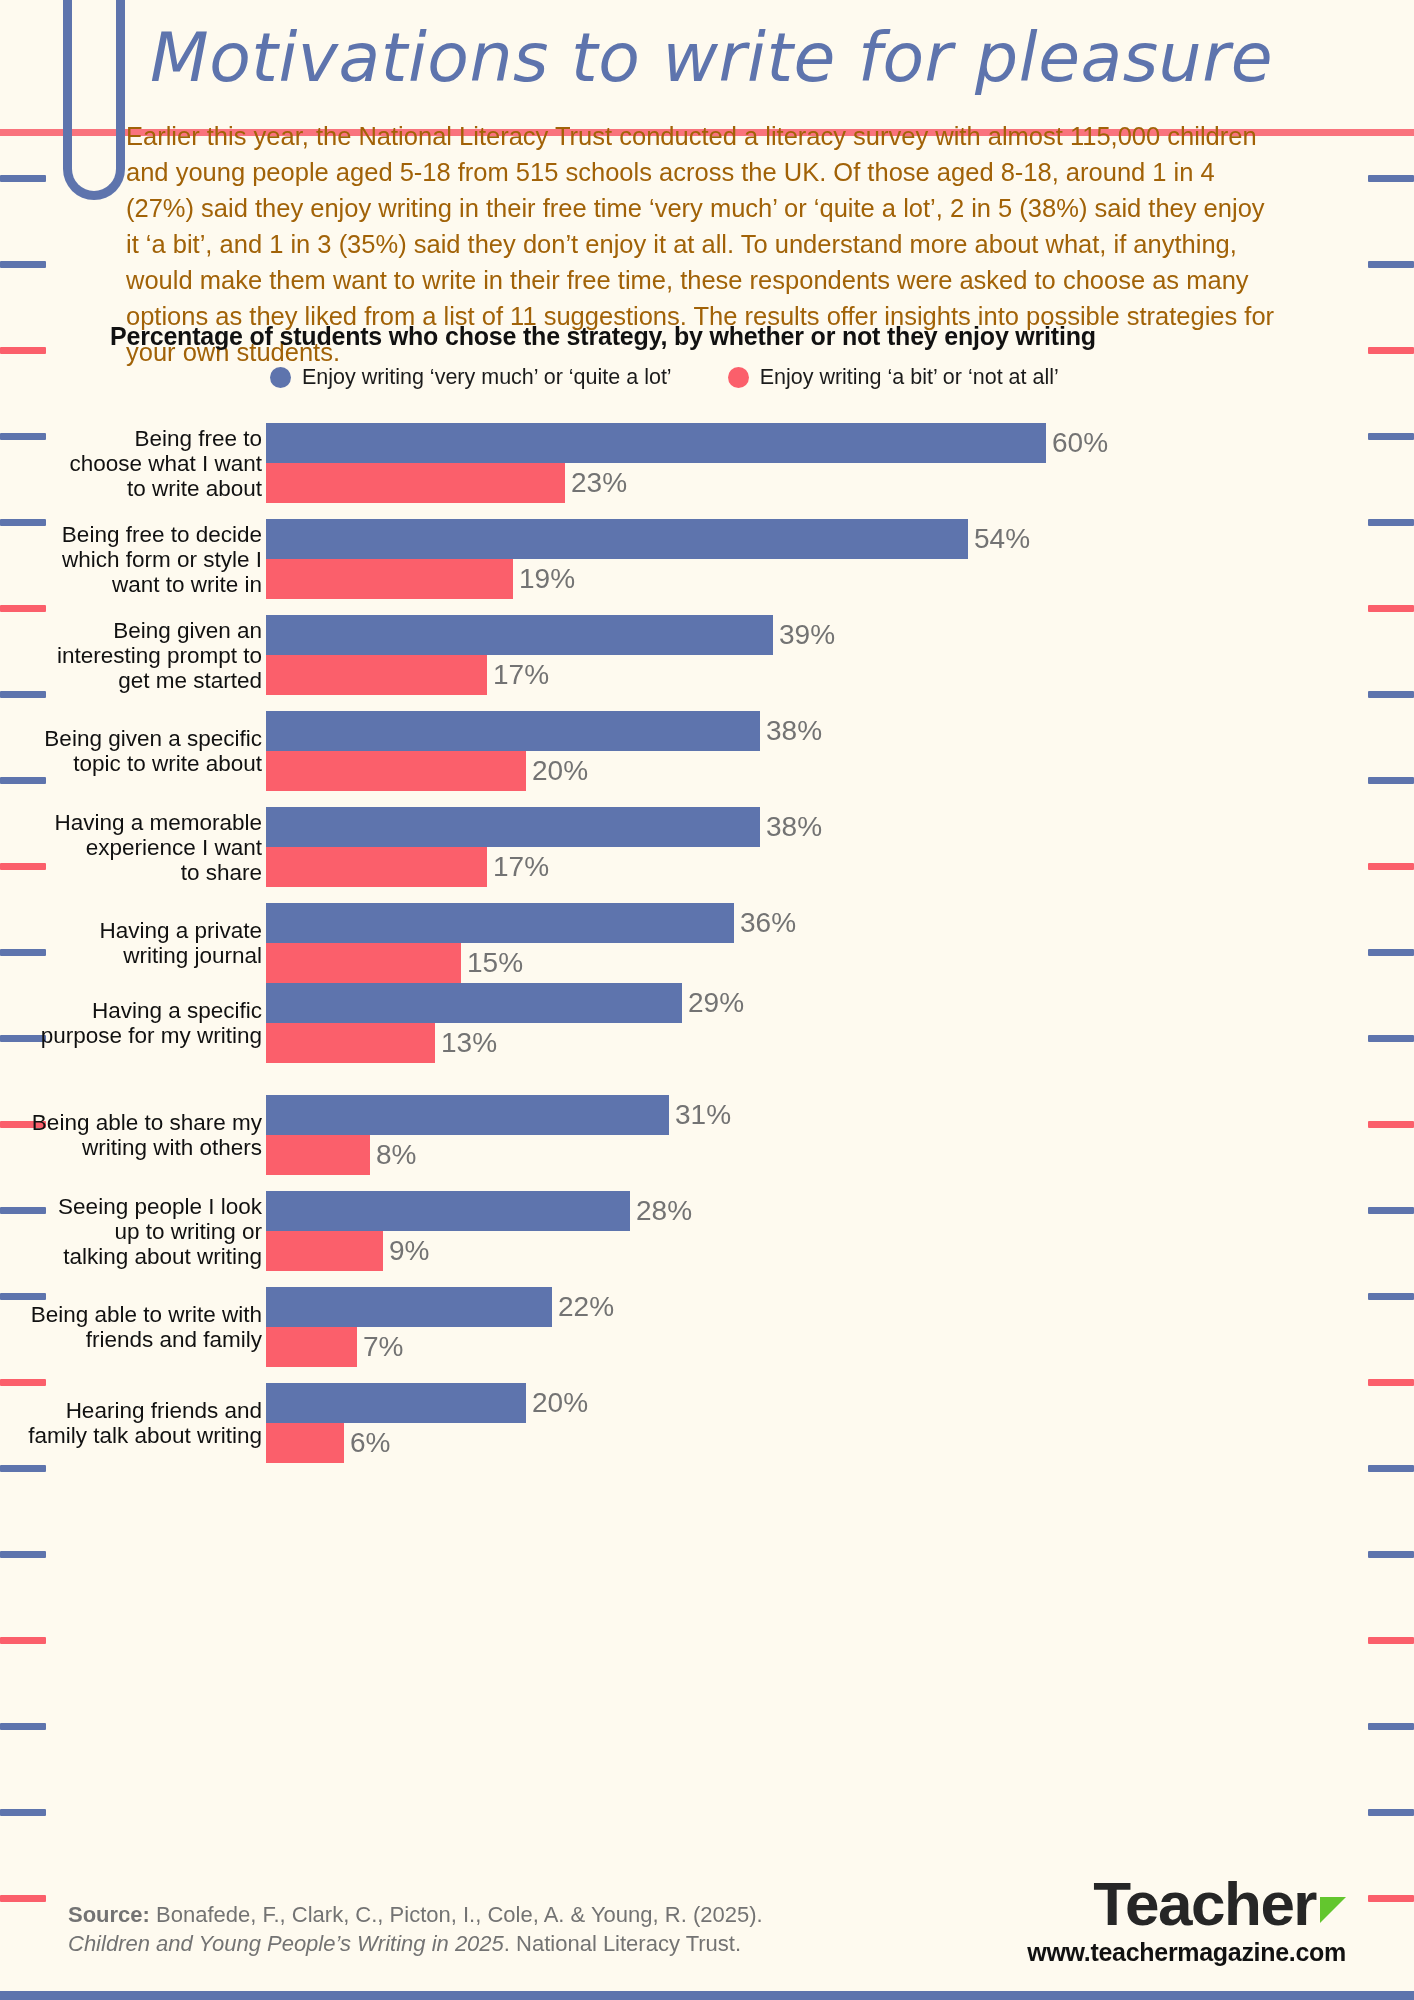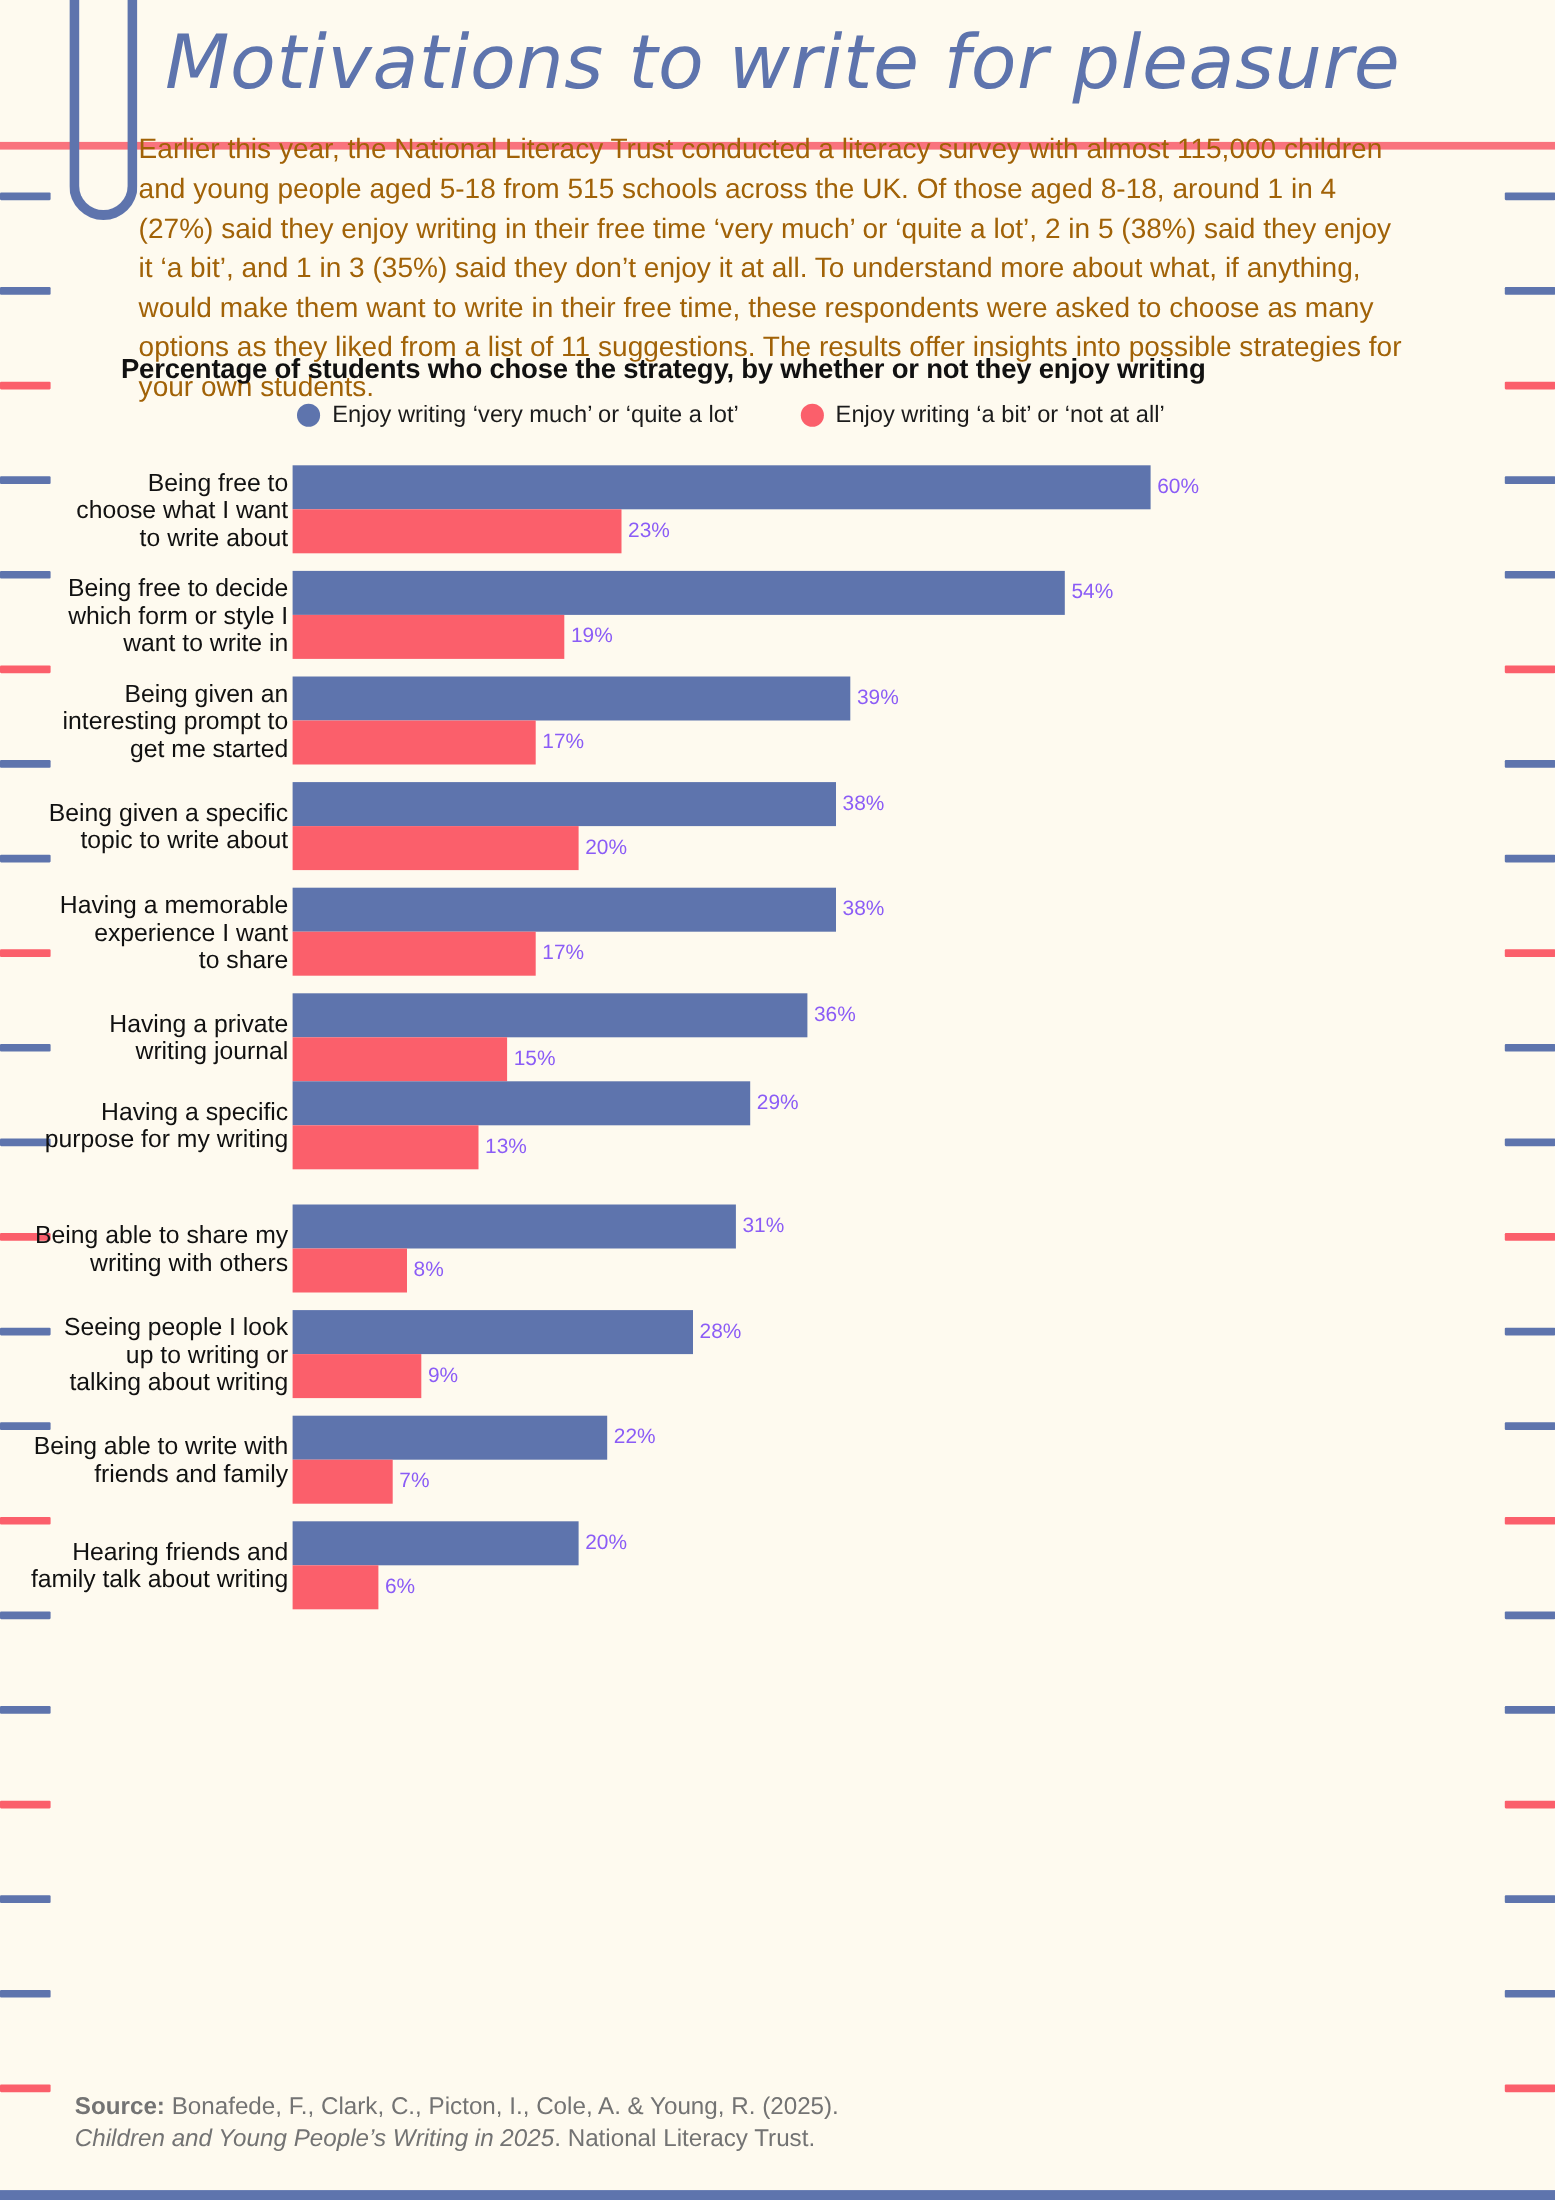--- a/index.html
+++ b/index.html
@@ -101,22 +101,22 @@
     color:#111;
   }
   .bar {
     position:absolute; left:266px;
     height:40px;
   }
   .bar.blue { background:#5e74ad; }
   .bar.red  { background:#fb5f6b; }
   .bar-value {
     position:absolute;
-    font-size:19px;
-    color:#8b5cf6;
+    font-size:28px;
+    color:#737373;
     white-space:nowrap;
     line-height:40px;
   }
 
   
   .source {
     position:absolute; left:68px; top:1900px;
     width:700px;
     font-size:22px;
     line-height:29px;
@@ -344,15 +344,21 @@
         <div class="bar-value" style="top: 0px; left: 532px;">20%</div>
         <div class="bar red" style="top: 40px; width: 78px;"></div>
         <div class="bar-value" style="top: 40px; left: 350px;">6%</div>
       </div>
     </div>
 
   <div class="source">
     <b>Source:</b><span> Bonafede, F., Clark, C., Picton, I., Cole, A. &amp; Young, R. (2025). </span><i>Children and Young People’s Writing in 2025</i><span>. National Literacy Trust.</span>
   </div>
 
+  <div class="logo">
+    <div>
+      <span class="logo-word">Teacher</span><span class="logo-tri"></span>
+    </div>
+    <div class="logo-url">www.teachermagazine.com</div>
+  </div>
 
   <div class="rule-bottom"></div>
 </div>
 
 </body></html>

